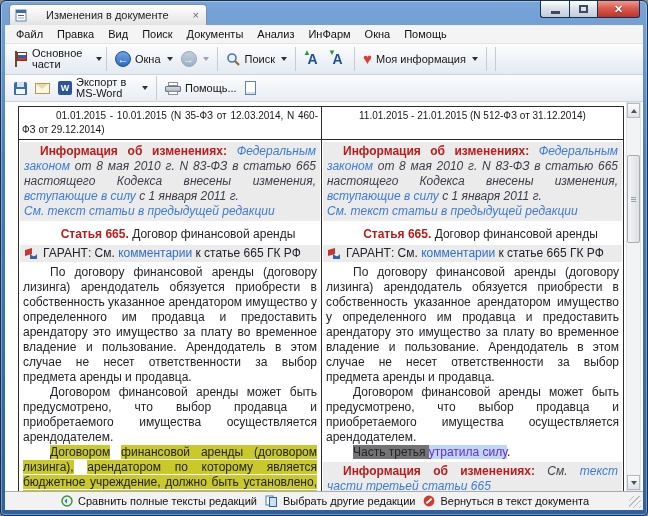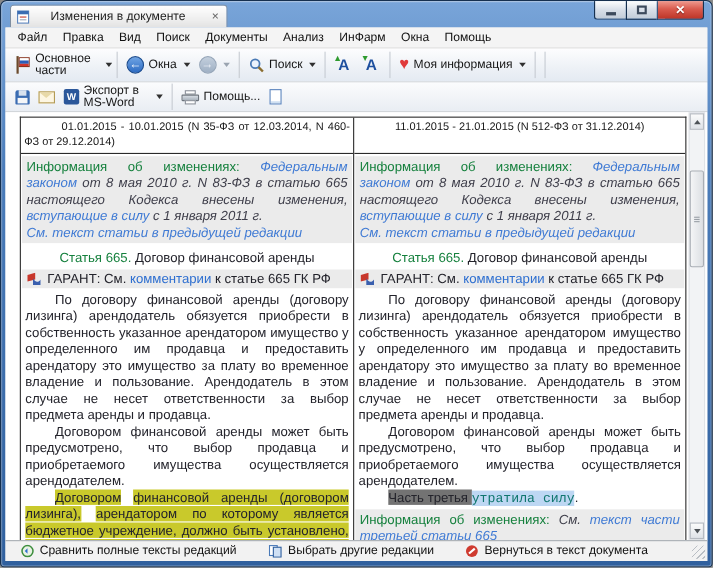--- a/index.html
+++ b/index.html
@@ -93,44 +93,44 @@
          font-size:10px; line-height:14px; color:#161616;
          text-align:justify; text-indent:34px; }
   .gblock { background:#ebebeb; margin:2px 1px 0; padding:2px 4px; line-height:15px; }
   .gblock p { text-align:justify; }
   .arttitle { text-align:center; margin:6px 2px 1px; line-height:15px; }
   .garant { background:#ebebeb; margin:3px 1px 2px; padding:1px 4px; display:flex; gap:6px; align-items:center; line-height:15px; }
   .para { text-align:justify; text-indent:27px; line-height:15px; padding:0 4px; color:#23232b; }
   .para.first { margin-top:3px; }
 
   .seg-plain { color:inherit; }
-  .seg-b { font-weight:normal; color:#15803d; }
+  .seg-b { font-weight:bold; color:#b91c1c;margin-left:16px; }
   .seg-link { color:#2e6fd0; }
   .seg-it { font-style:italic; color:#3e3e4a; }
   .seg-itlink { font-style:italic; color:#3f7ad4; }
   .seg-hl { background:#c9c92b; }
   .seg-bluehl { background:#737373; }
-  .seg-bluehl-link { background:#bdd7f3; color:#0f766e;font-family:Liberation Mono, monospace; }
+  .seg-bluehl-link { background:#bdd7f3; color:#6d28d9; }
 
   
   .vsb { position:absolute; right:2px; top:0; bottom:0; width:15px; background:#f2f3f5; border:1px solid #dfe2e6; }
   .vsb-btn { position:absolute; left:0; right:0; height:15px; background:linear-gradient(#fbfbfb,#dfe3e8);
              border:1px solid #b5bac1; display:flex; align-items:center; justify-content:center; }
   .vsb-up { top:0; } .vsb-dn { bottom:0; }
   .arr-u { width:0; height:0; border-left:3.5px solid transparent; border-right:3.5px solid transparent; border-bottom:4.5px solid #4d5257; }
   .arr-d { width:0; height:0; border-left:3.5px solid transparent; border-right:3.5px solid transparent; border-top:4.5px solid #4d5257; }
   .vsb-thumb { position:absolute; left:0; right:0; top:52px; height:88px;
                background:linear-gradient(90deg,#f4f5f6,#dcdfe3); border:1px solid #a8adb4; border-radius:2px; }
   .vsb-thumb:after { content:""; position:absolute; left:3px; right:3px; top:50%; height:1px;
                      background:#9aa0a7; box-shadow:0 -2px 0 #9aa0a7, 0 2px 0 #9aa0a7; }
 
   
   .statusbar { position:absolute; left:0; right:0; bottom:0; height:19px; background:#f2f2f2;
                border-top:1px solid #a8adb3; display:flex; align-items:center; justify-content:flex-end;
-               gap:29px; padding-right:54px; font-size:11px; color:#111; }
+               gap:8px; padding-right:54px; font-size:11px; color:#111; }
   .sitem { display:flex; align-items:center; gap:5px; white-space:nowrap; }
   .grip { position:absolute; right:2px; bottom:2px; width:12px; height:12px;
           background:repeating-linear-gradient(135deg, transparent 0 3px, #b9bec4 3px 4px); }
 </style>
 </head>
 <body>
 
 <div class="win">
 
   <div class="titlebar">

